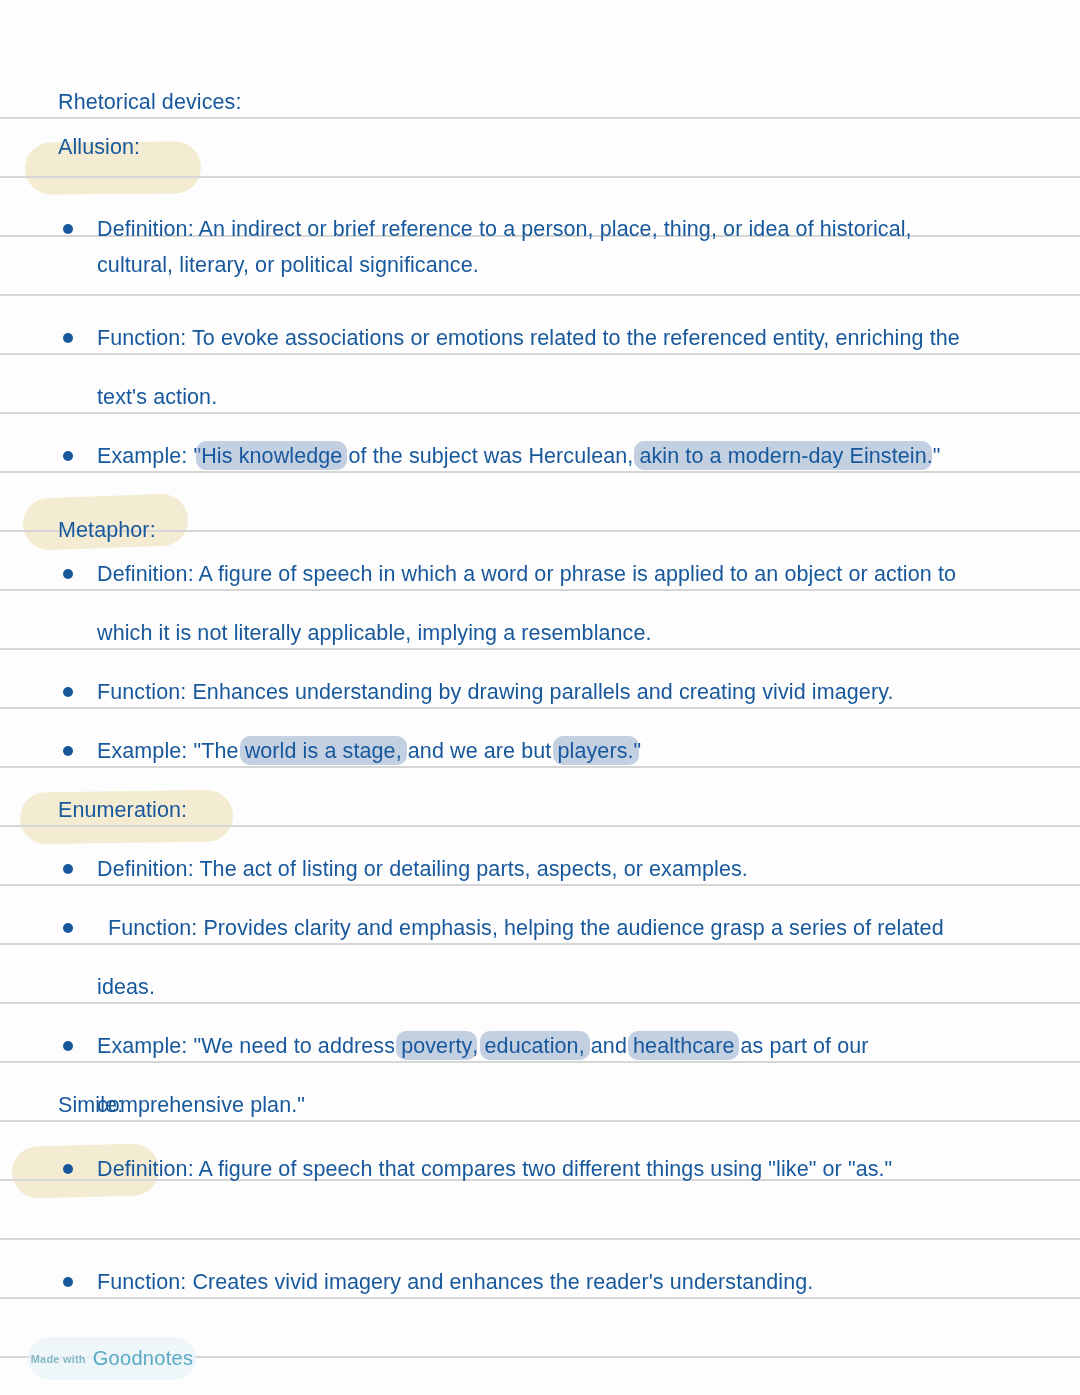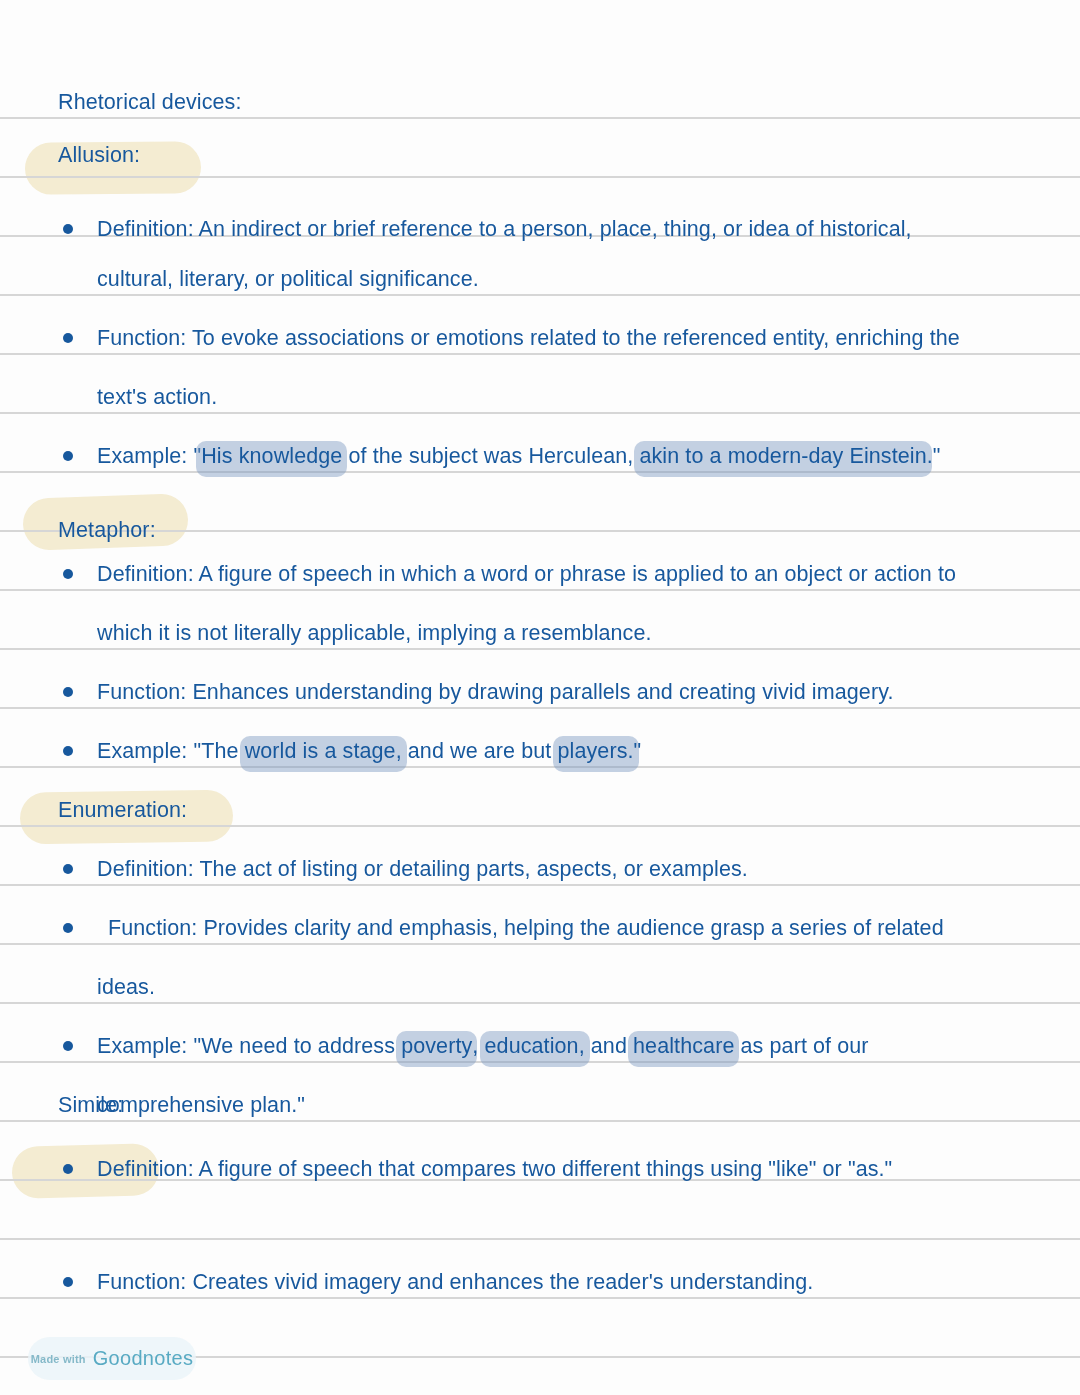--- a/index.html
+++ b/index.html
@@ -23,21 +23,21 @@
     white-space:pre;
   }
   .indent-title { margin-left:58px; }
   .indent-body  { margin-left:97px; }
   .dot {
     position:absolute; left:63px; bottom:9px; width:10px; height:10px;
     border-radius:50%; background:var(--ink);
   }
   .mark {
     background:var(--hl-blue);
-    border-radius:10px; padding:3px 5px 9px; margin:0 -5px;
+    border-radius:10px; padding:3px 5px 2px; margin:0 -5px;
   }
 
   .badge {
     position:absolute; left:28px; top:1337px; width:168px; height:43px;
     background:rgba(234,244,249,0.82); border-radius:22px;
     display:flex; align-items:center; justify-content:center; gap:7px;
     z-index:4;
   }
   .made-with { font-size:11px; font-weight:700; color:var(--badge-muted); letter-spacing:0.2px; }
   .brand     { font-size:20px; font-weight:500; color:var(--badge-teal); letter-spacing:0.3px; }
@@ -71,23 +71,23 @@
       <div class="rule" style="top: 1002px;"></div>
       <div class="rule" style="top: 1061px;"></div>
       <div class="rule" style="top: 1120px;"></div>
       <div class="rule" style="top: 1179px;"></div>
       <div class="rule" style="top: 1238px;"></div>
       <div class="rule" style="top: 1297px;"></div>
       <div class="rule" style="top: 1356px;"></div>
     </div>
   <div id="rows">
       <div class="row" style="top: 79px; align-items: flex-end;"><span class="indent-title">Rhetorical devices:</span></div>
-      <div class="row" style="top: 132px; text-align: right;"><span class="indent-title">Allusion:</span></div>
+      <div class="row" style="top: 124px; text-align: right;"><span class="indent-title">Allusion:</span></div>
       <div class="row" style="top: 206px;"><span class="dot"></span><span class="indent-body"><span>Definition: An indirect or brief reference to a person, place, thing, or idea of historical,</span></span></div>
-      <div class="row" style="top: 256px;"><span class="indent-body"><span>cultural, literary, or political significance.</span></span></div>
+      <div class="row" style="top: 247px; align-items: center;"><span class="indent-body"><span>cultural, literary, or political significance.</span></span></div>
       <div class="row" style="top: 315px;"><span class="dot"></span><span class="indent-body"><span>Function: To evoke associations or emotions related to the referenced entity, enriching the</span></span></div>
       <div class="row" style="top: 374px;"><span class="indent-body"><span>text's action.</span></span></div>
       <div class="row" style="top: 433px;"><span class="dot"></span><span class="indent-body"><span>Example: "</span><span class="mark">His knowledge</span><span> of the subject was Herculean, </span><span class="mark">akin to a modern-day Einstein</span><span>."</span></span></div>
       <div class="row" style="top: 507px; text-align: right;"><span class="indent-title">Metaphor:</span></div>
       <div class="row" style="top: 551px; text-align: center;"><span class="dot"></span><span class="indent-body"><span>Definition: A figure of speech in which a word or phrase is applied to an object or action to</span></span></div>
       <div class="row" style="top: 610px;"><span class="indent-body"><span>which it is not literally applicable, implying a resemblance.</span></span></div>
       <div class="row" style="top: 669px;"><span class="dot"></span><span class="indent-body"><span>Function: Enhances understanding by drawing parallels and creating vivid imagery.</span></span></div>
       <div class="row" style="top: 728px;"><span class="dot"></span><span class="indent-body"><span>Example: "The </span><span class="mark">world is a stage,</span><span> and we are but </span><span class="mark">players.</span><span>"</span></span></div>
       <div class="row" style="top: 846px;"><span class="dot"></span><span class="indent-body"><span>Definition: The act of listing or detailing parts, aspects, or examples.</span></span></div>
       <div class="row" style="top: 787px;"><span class="indent-title">Enumeration:</span></div>

